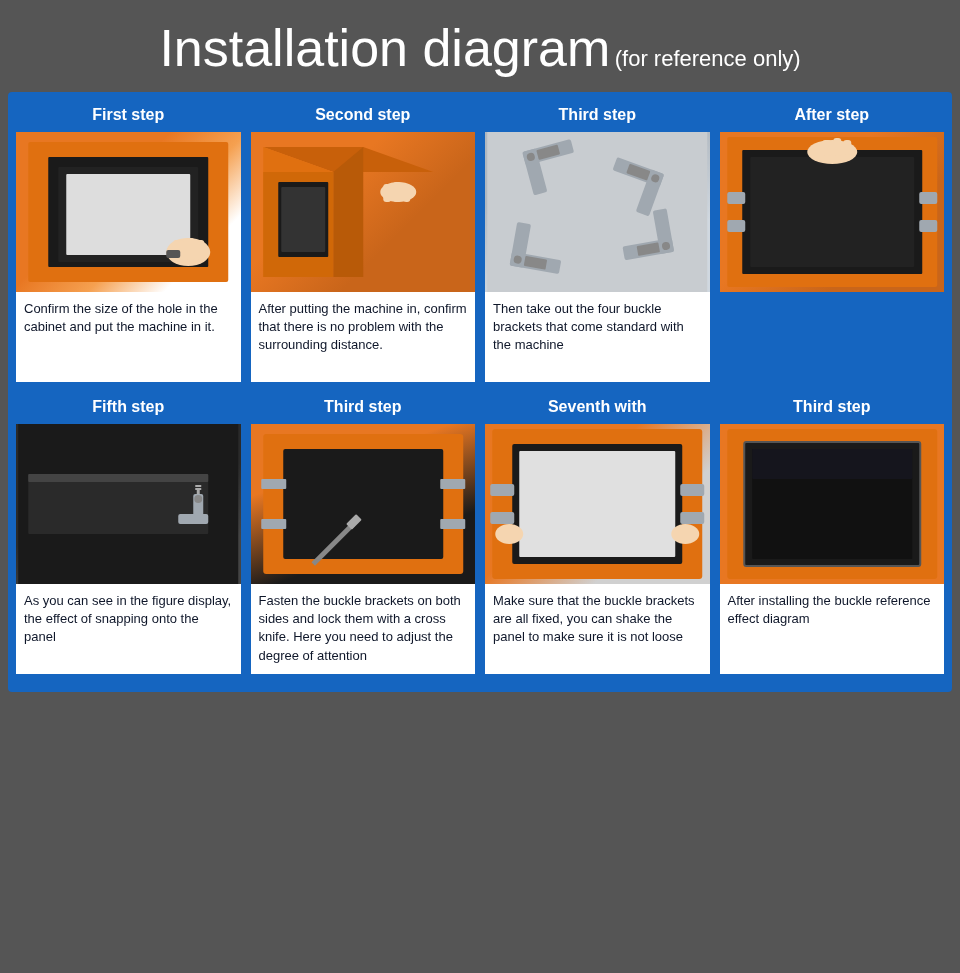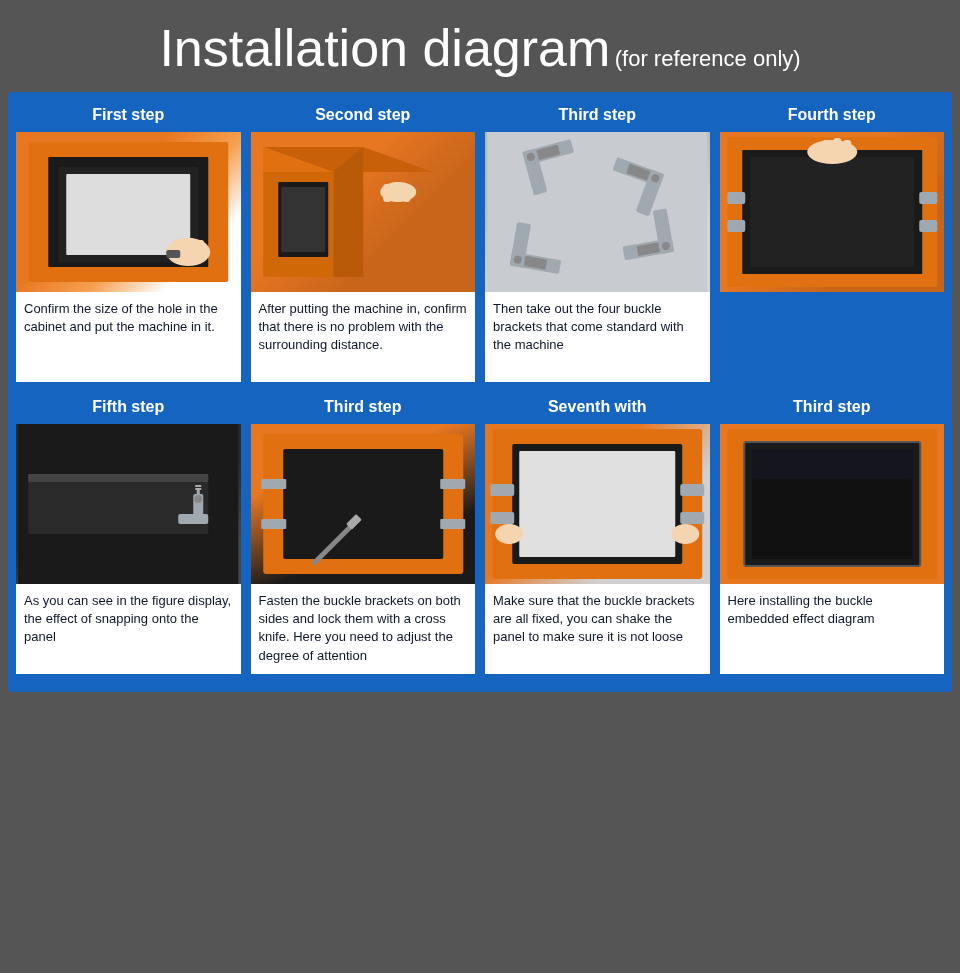--- a/index.html
+++ b/index.html
@@ -211,21 +211,21 @@
               <rect x="36" y="0" width="14" height="44" fill="#a0a8b0" rx="2"></rect>
               <circle cx="43" cy="37" r="4" fill="#888"></circle>
               <rect x="14" y="32" width="22" height="10" fill="#888" rx="1"></rect>
             </g>
           </svg>
         </div>
         <div class="step-desc">Then take out the four buckle brackets that come standard with the machine</div>
       </div>
 
       <div class="step-card">
-        <div class="step-label">Fourth step</div>
+        <div class="step-label">After step</div>
         <div class="step-image step4-img">
           <svg viewBox="0 0 220 160" xmlns="http://www.w3.org/2000/svg">
 
             <rect x="5" y="5" width="210" height="150" fill="#e07010" rx="2"></rect>
             <rect x="20" y="18" width="180" height="124" fill="#1a1a1a" rx="1"></rect>
             <rect x="28" y="25" width="164" height="110" fill="#222" rx="1"></rect>
 
             <rect x="5" y="60" width="18" height="12" fill="#a0a8b0" rx="2"></rect>
             <rect x="5" y="88" width="18" height="12" fill="#a0a8b0" rx="2"></rect>
             <rect x="197" y="60" width="18" height="12" fill="#a0a8b0" rx="2"></rect>
@@ -312,18 +312,18 @@
 
             <rect x="5" y="5" width="210" height="150" fill="#e07010" rx="3"></rect>
             <rect x="22" y="18" width="176" height="124" fill="#1a1a1a" rx="2"></rect>
             <rect x="30" y="25" width="160" height="110" fill="#111" rx="1"></rect>
 
             <rect x="30" y="25" width="160" height="30" fill="#1a1a2a" rx="1" opacity="0.5"></rect>
 
             <rect x="22" y="18" width="176" height="124" fill="none" stroke="#555" stroke-width="2" rx="2"></rect>
           </svg>
         </div>
-        <div class="step-desc">Here installing the buckle embedded effect diagram</div>
+        <div class="step-desc">After installing the buckle reference effect diagram</div>
       </div>
 
     </div>
   </div>
 </div>
 
 </body></html>

